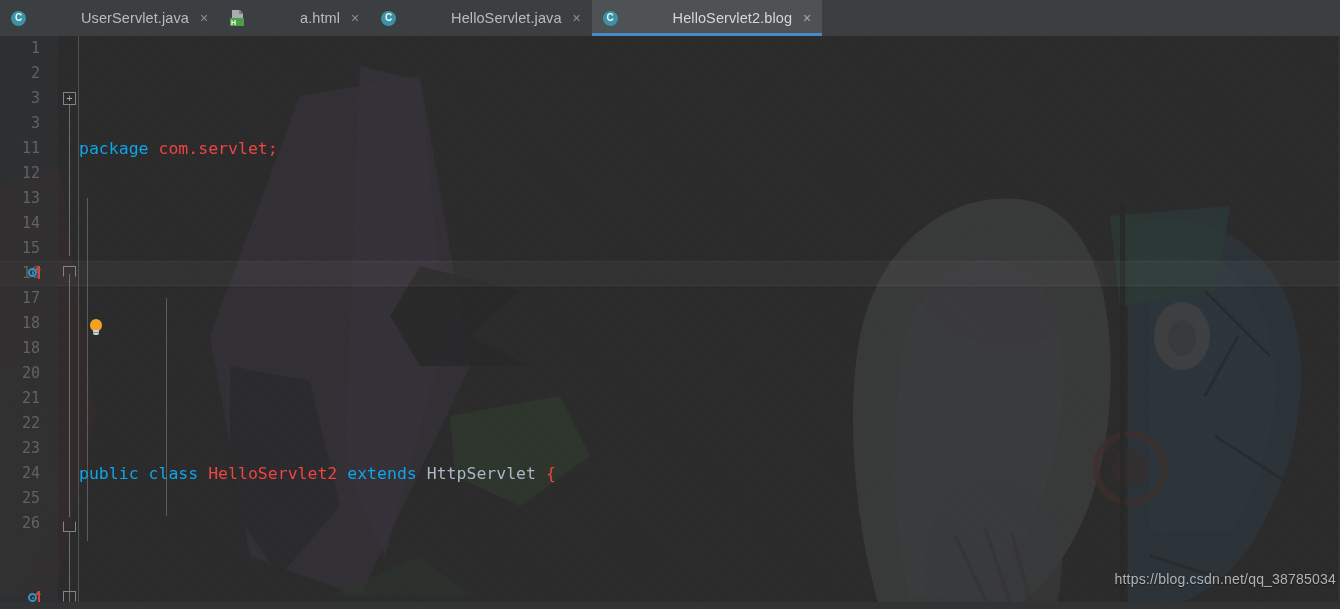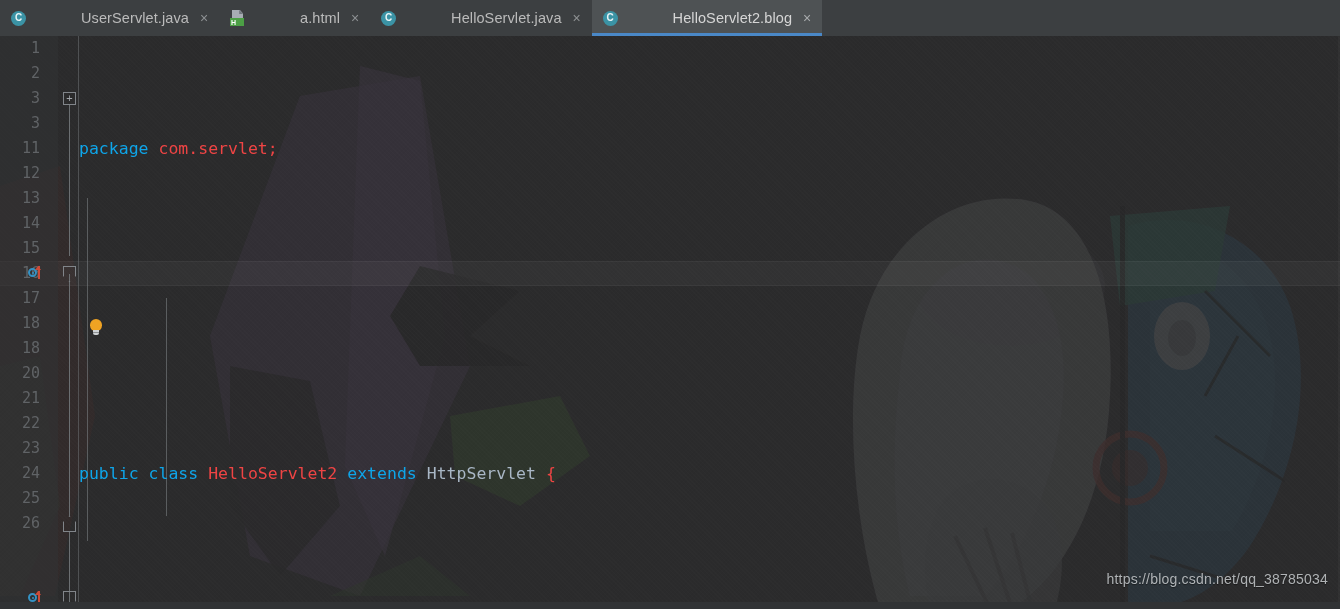--- a/index.html
+++ b/index.html
@@ -296,21 +296,21 @@
   
   .right-shade {
     position: absolute; right: 0; top: 0;
     width: 2px; height: 573px;
     background: rgba(255,255,255,.03);
   }
 
   
   .watermark {
     position: absolute;
-    right: 12px; bottom: 22px;
+    right: 4px; bottom: 22px;
     color: rgba(215,219,222,.78);
     font-family: "Liberation Sans", sans-serif;
     font-size: 14px;
     letter-spacing: .2px;
     text-shadow: 0 1px 1px rgba(0,0,0,.45);
   }
   
   .bottom-bar {
     position: absolute; left: 0; bottom: 0;
     width: 1340px; height: 7px;

